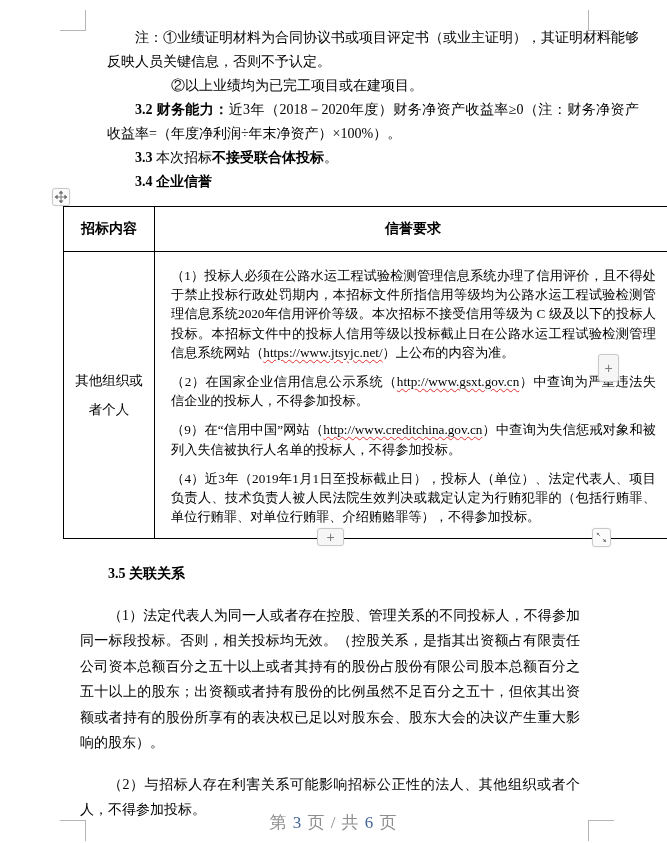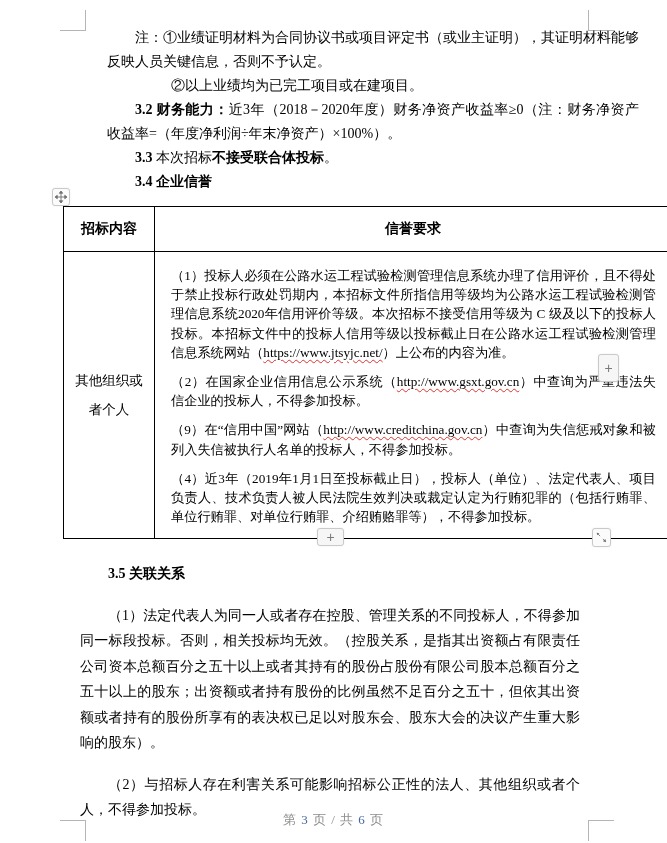--- a/index.html
+++ b/index.html
@@ -34,21 +34,21 @@
   .req-cell p { margin:10px; font-size:13.2px; line-height:19.2px; text-align:justify; }
   .misspell { text-decoration:underline wavy #e03030; text-decoration-thickness:1px; text-underline-offset:2px; }
 
   
   .content-lower { position:absolute; left:64px; top:545px; width:532px; }
   .content-lower p { margin:16px; font-size:14px; line-height:25.5px; text-align:justify; }
   .ind12 { text-indent:20px; }
 
   
   .footer { position:absolute; left:0; right:0; top:811px; text-align:center;
-            font-size:13px; color:#8e8e8e; letter-spacing:1px; }
+            font-size:17px; color:#8e8e8e; letter-spacing:1px; }
   .pgnum { color:#44679b; }
 
   
   .tbl-btn {
     position:absolute; box-sizing:border-box; border:1px solid #c9c9c9; border-radius:3px;
     background:#f6f6f6; color:#7a7a7a; display:flex; align-items:center; justify-content:center;
     font-family:"Liberation Sans","DejaVu Sans",sans-serif; font-size:14px; line-height:1;
     box-shadow:0 0 2px rgba(0,0,0,0.08);
   }
   .move-handle  { left:52px;  top:188px; width:18px; height:18px; background:#fbfbfb; }

